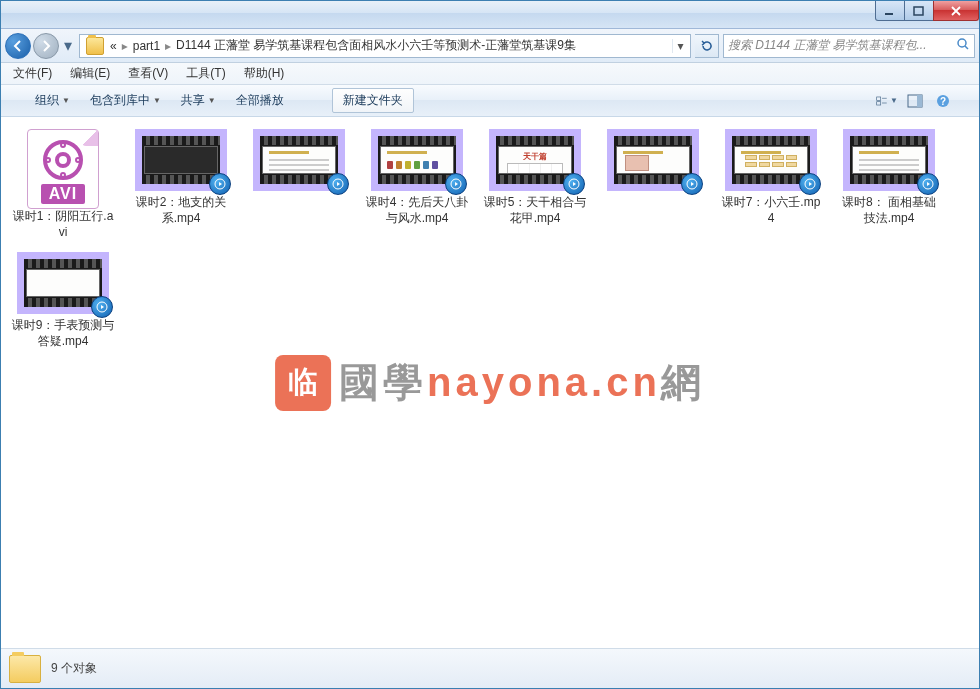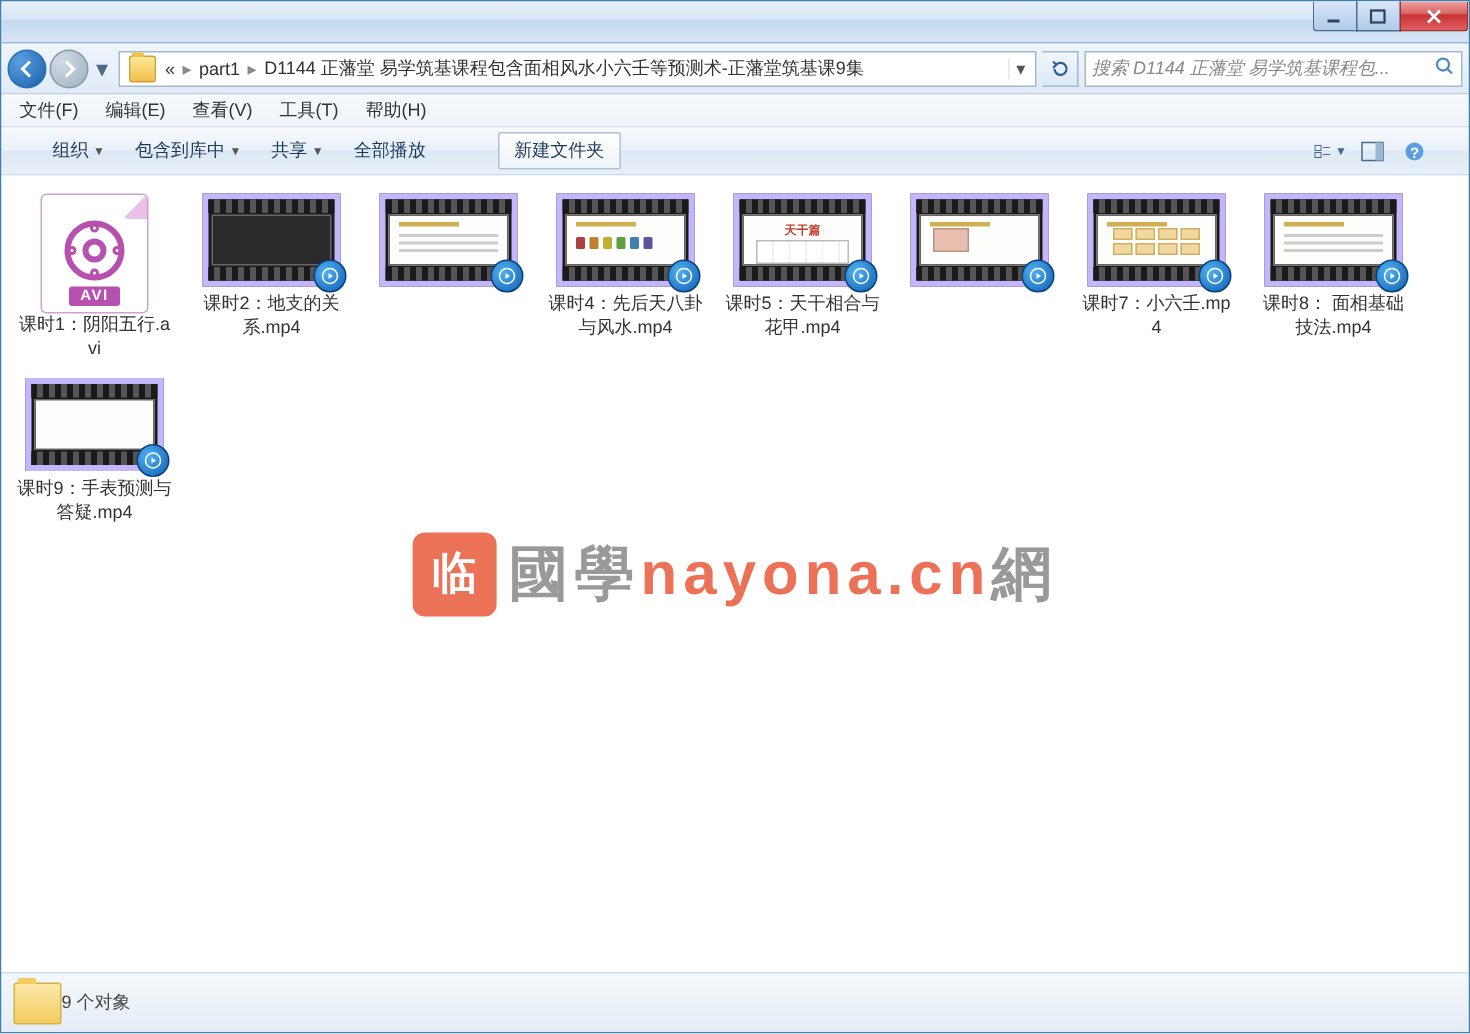--- a/index.html
+++ b/index.html
@@ -44,21 +44,21 @@
 .toolbar .titem .tdd { font-size: 8px; color: #555; }
 .toolbar .titem.newf { background: linear-gradient(#fefefe,#f0f4f8); border: 1px solid #b0c4d8; border-radius: 2px; padding: 3px 10px; margin-left: 38px; }
 .toolbar .right { margin-left: auto; display: flex; gap: 4px; align-items: center; }
 .toolbar .ricon { width: 24px; height: 22px; display: flex; align-items: center; justify-content: center; color: #4a6a8a; border: 1px solid transparent; }
 
 
 .content { flex: 1; background: #fff; padding: 12px 10px; overflow: auto; position: relative; }
 .grid { display: flex; flex-wrap: wrap; gap: 12px 14px; align-content: flex-start; }
 .item { width: 104px; display: flex; flex-direction: column; align-items: center; font-size: 12px; color: #333; text-align: center; }
 .thumb { width: 92px; height: 62px; position: relative; margin-bottom: 4px; }
-.film { position: absolute; inset: 0; background: #1a1a1a; border: 4px solid #c4b5fd; }
+.film { position: absolute; inset: 0; background: #1a1a1a; border: 7px solid #c4b5fd; }
 .film::before, .film::after { content: ""; position: absolute; left: 0; right: 0; height: 9px; background: #1a1a1a; background-image: repeating-linear-gradient(90deg, #1a1a1a 0 4px, #555 4px 8px); }
 .film::before { top: 0; }
 .film::after { bottom: 0; }
 .frame { position: absolute; top: 10px; bottom: 10px; left: 2px; right: 2px; background: #fdfdfc; border: 1px solid #666; overflow: hidden; }
 .frame.dark { background: #2a2a2a; }
 .frame .bar { position: absolute; left: 6px; top: 4px; width: 40px; height: 3px; background: #d0b050; }
 .frame .lines { position: absolute; left: 6px; right: 6px; top: 12px; bottom: 4px; }
 .frame .lines div { height: 2px; background: #ccc; margin-bottom: 3px; }
 .frame.f4 .dots { position: absolute; left: 6px; right: 6px; top: 14px; display: flex; gap: 3px; }
 .frame.f4 .dots span { width: 6px; height: 8px; background: #b04040; border-radius: 1px; }
@@ -73,32 +73,32 @@
 .badge { position: absolute; right: -4px; bottom: -4px; width: 22px; height: 22px; border-radius: 50%; background: radial-gradient(circle at 35% 35%, #50b0f0, #1060b0); border: 1px solid #0a4080; display: flex; align-items: center; justify-content: center; }
 .badge svg { width: 12px; height: 12px; fill: #fff; }
 
 
 .avi-icon { width: 72px; height: 80px; background: #fff; border: 1px solid #d0a0d0; border-radius: 4px; position: relative; display: flex; flex-direction: column; align-items: center; justify-content: flex-end; padding-bottom: 4px; }
 .avi-icon::before { content:""; position:absolute; top:0; right:0; width:16px; height:16px; background: linear-gradient(135deg, transparent 48%, #e8c0e8 50%); border-bottom-left-radius: 4px;}
 .avi-reel { width: 40px; height: 40px; border: 4px solid #b850b0; border-radius: 50%; position: relative; margin-top: 6px; }
 .avi-reel::before { content:""; position:absolute; inset:8px; border:4px solid #b850b0; border-radius:50%;}
 .avi-reel .h { position:absolute; width:6px;height:6px;background:#fff;border:2px solid #b850b0;border-radius:50%;}
 .avi-reel .h1{top:-2px;left:13px;} .avi-reel .h2{bottom:-2px;left:13px;} .avi-reel .h3{left:-2px;top:13px;} .avi-reel .h4{right:-2px;top:13px;}
-.avi-label { background: #b850b0; color: #fff; font-size: 10px; font-weight: bold; padding: 1px 8px; border-radius: 2px; margin-top: 4px; letter-spacing: 1px;}
+.avi-label { background: #b850b0; color: #fff; font-size: 16px; font-weight: bold; padding: 1px 8px; border-radius: 2px; margin-top: 4px; letter-spacing: 1px;}
 
 .label { line-height: 1.3; width: 100%; word-break: break-all; }
 
 
 .watermark { position: absolute; left: 50%; top: 50%; transform: translate(-50%, -50%); display: flex; align-items: center; gap: 8px; opacity: 0.85; pointer-events: none; z-index: 1; }
 .wm-seal { width: 56px; height: 56px; background: #e85a3a; border-radius: 8px; display: flex; align-items: center; justify-content: center; color: #fff; font-size: 30px; font-weight: bold; font-family: "KaiTi","STKaiti",serif; }
 .wm-text { font-size: 40px; color: #888; letter-spacing: 4px; font-family: "KaiTi","STKaiti",serif; font-weight: bold; }
 .wm-text .hl { color: #e85a3a; }
 
 
-.statusbar { height: 40px; background: linear-gradient(#f4f8fc,#e4ecf6); border-top: 1px solid #d0dce8; display: flex; align-items: center; padding: 0 8px; font-size: 12px; color: #444; }
+.statusbar { height: 40px; background: linear-gradient(#f4f8fc,#e4ecf6); border-top: 1px solid #d0dce8; display: flex; align-items: center; padding: 0 8px; font-size: 12px; color: #444; gap: 10px; }
 .statusbar .sfolder { width: 32px; height: 28px; background: linear-gradient(#fce8a8,#f4cc60); border: 1px solid #d8b040; border-radius: 2px; position: relative; }
 .statusbar .sfolder::before { content:""; position:absolute; top:-4px; left:2px; width:12px; height:4px; background:#f4cc60; border-radius:1px 1px 0 0;}
 </style>
 </head>
 <body>
 
 <div class="window">
 
   <div class="titlebar">
     <div class="win-controls">

